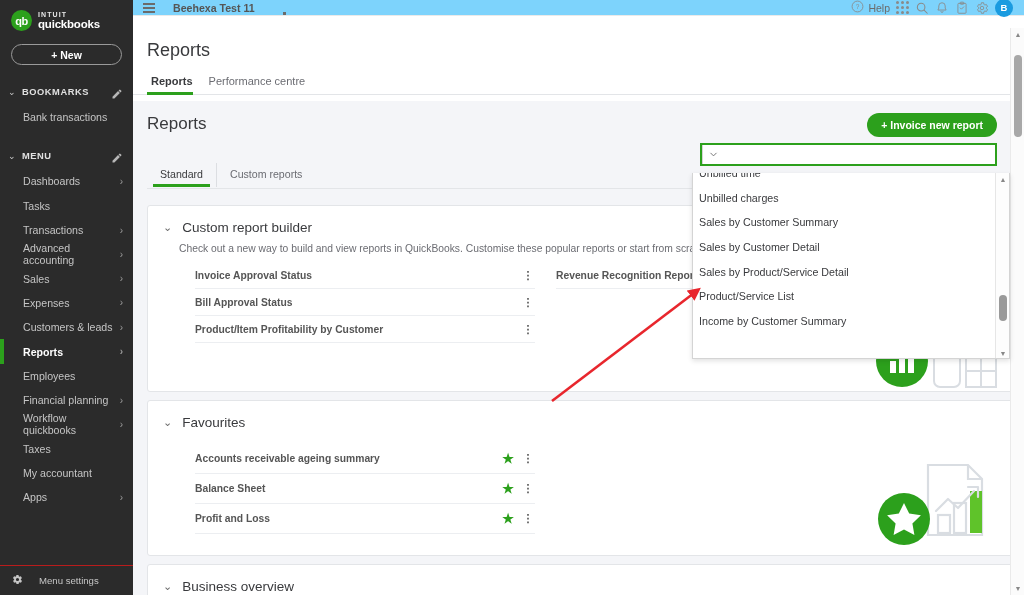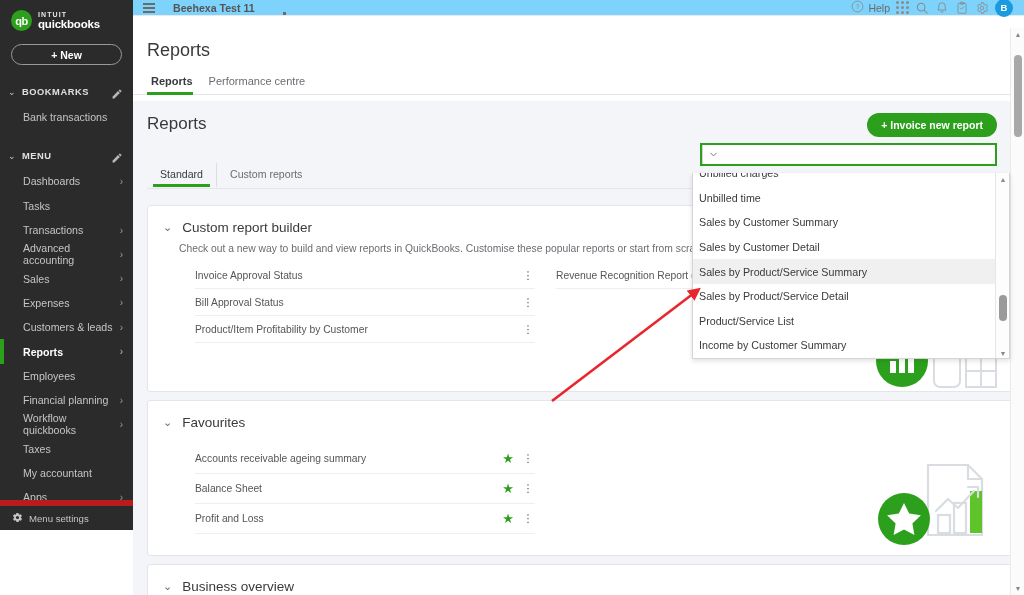--- a/index.html
+++ b/index.html
@@ -8,21 +8,21 @@
     width: 1024px; height: 595px;
     overflow: hidden;
     font-family: "Liberation Sans", sans-serif;
     background: #ffffff;
   }
   #app { position: relative; width: 1024px; height: 595px; }
 
   
   .sidebar {
     position: absolute; left: 0; top: 0;
-    width: 133px; height: 530px;
+    width: 133px; height: 595px;
     background: #2b2b2b;
     color: #c8c8c8;
     overflow: hidden;
   }
   .qb-logo { display: flex; align-items: center; gap: 6px; padding: 10px 0 6px 11px; }
   .qb-mark {
     width: 21px; height: 21px; border-radius: 50%;
     background: #2ca01c; color: #fff;
     font-size: 11px; font-weight: bold;
     display: flex; align-items: center; justify-content: center;
@@ -57,22 +57,22 @@
   .nav-item.sub { padding-left: 23px; }
   .nav-item .arr { margin-left: auto; font-size: 10px; color: #9a9a9a; }
   .nav-item.active { color: #ffffff; font-weight: bold; }
   .nav-item.active::before {
     content: ""; position: absolute; left: 0; top: 0;
     width: 4px; height: 100%; background: #2ca01c;
   }
 
   .menu-settings {
     position: absolute; left: 0; bottom: 0; width: 133px; height: 30px;
-    display: flex; align-items: center; gap: 6px; padding-left: 12px;
-    font-size: 9.6px; color: #c5c5c5; border-top: 6px solid #b91c1c;
+    display: flex; align-items: center; gap: 16px; padding-left: 12px;
+    font-size: 9.6px; color: #c5c5c5; border-top: 1px solid #b91c1c;
     cursor: pointer;
   }
 
   
   .topbar {
     position: absolute; left: 133px; top: 0; width: 891px; height: 16px;
     background: #7dd3fc; border-bottom: 1px solid #eaeaea;
     display: flex; align-items: center;
   }
   .burger { margin-left: 10px; width: 16px; display:flex; flex-direction: column; gap: 2px; cursor: pointer; }
@@ -150,21 +150,21 @@
     position: absolute; background: #fff; border: 1px solid #e3e5e8; border-radius: 3px;
     left: 14px; width: 866px; overflow: hidden;
   }
   .card-head { display: flex; align-items: center; gap: 10px; padding: 14px 0 0 15px; }
   .card-head .chev { font-size: 11px; color: #6b6b6b; cursor: pointer; }
   .card-head .ttl { font-size: 13.5px; color: #393a3d; }
   .card-desc { font-size: 10.3px; color: #6b6c72; padding: 8px 0 0 31px; }
   .card-desc a { color: #0077c5; text-decoration: none; cursor: pointer; }
 
   .rep-cols { display: flex; padding: 8px 0 0 47px; gap: 21px; }
-  .rep-col { width: 340px; }
+  .rep-col { width: 340px; font-weight: bold; }
   .rep-row {
     display: flex; align-items: center; height: 27px;
     border-bottom: 1px solid #eceef1; font-size: 10.3px; color: #555;
     cursor: pointer;
   }
   .rep-row .nm { flex: 1; }
   .kebab { width: 14px; text-align: center; color: #555; font-size: 11px; line-height: 1; cursor: pointer; letter-spacing: 0; }
   .star { color: #2ca01c; font-size: 13px; margin-right: 7px; }
 
   
@@ -511,33 +511,30 @@
           <span class="chev">⌄</span>
           <span class="ttl">Business overview</span>
         </div>
       </div>
     </div>
   </div>
 
   <div class="dd">
     <div class="dd-list" style="top:-12px;">
       <div class="dd-item">
+        <span>Unbilled time</span>
+      </div>
+      <div class="dd-item">
         <span>Unbilled charges</span>
       </div>
       <div class="dd-item">
-        <span>Unbilled time</span>
-      </div>
-      <div class="dd-item">
         <span>Sales by Customer Summary</span>
       </div>
       <div class="dd-item">
         <span>Sales by Customer Detail</span>
-      </div>
-      <div class="dd-item sel">
-        <span>Sales by Product/Service Summary</span>
       </div>
       <div class="dd-item">
         <span>Sales by Product/Service Detail</span>
       </div>
       <div class="dd-item">
         <span>Product/Service List</span>
       </div>
       <div class="dd-item">
         <span>Income by Customer Summary</span>
       </div>

